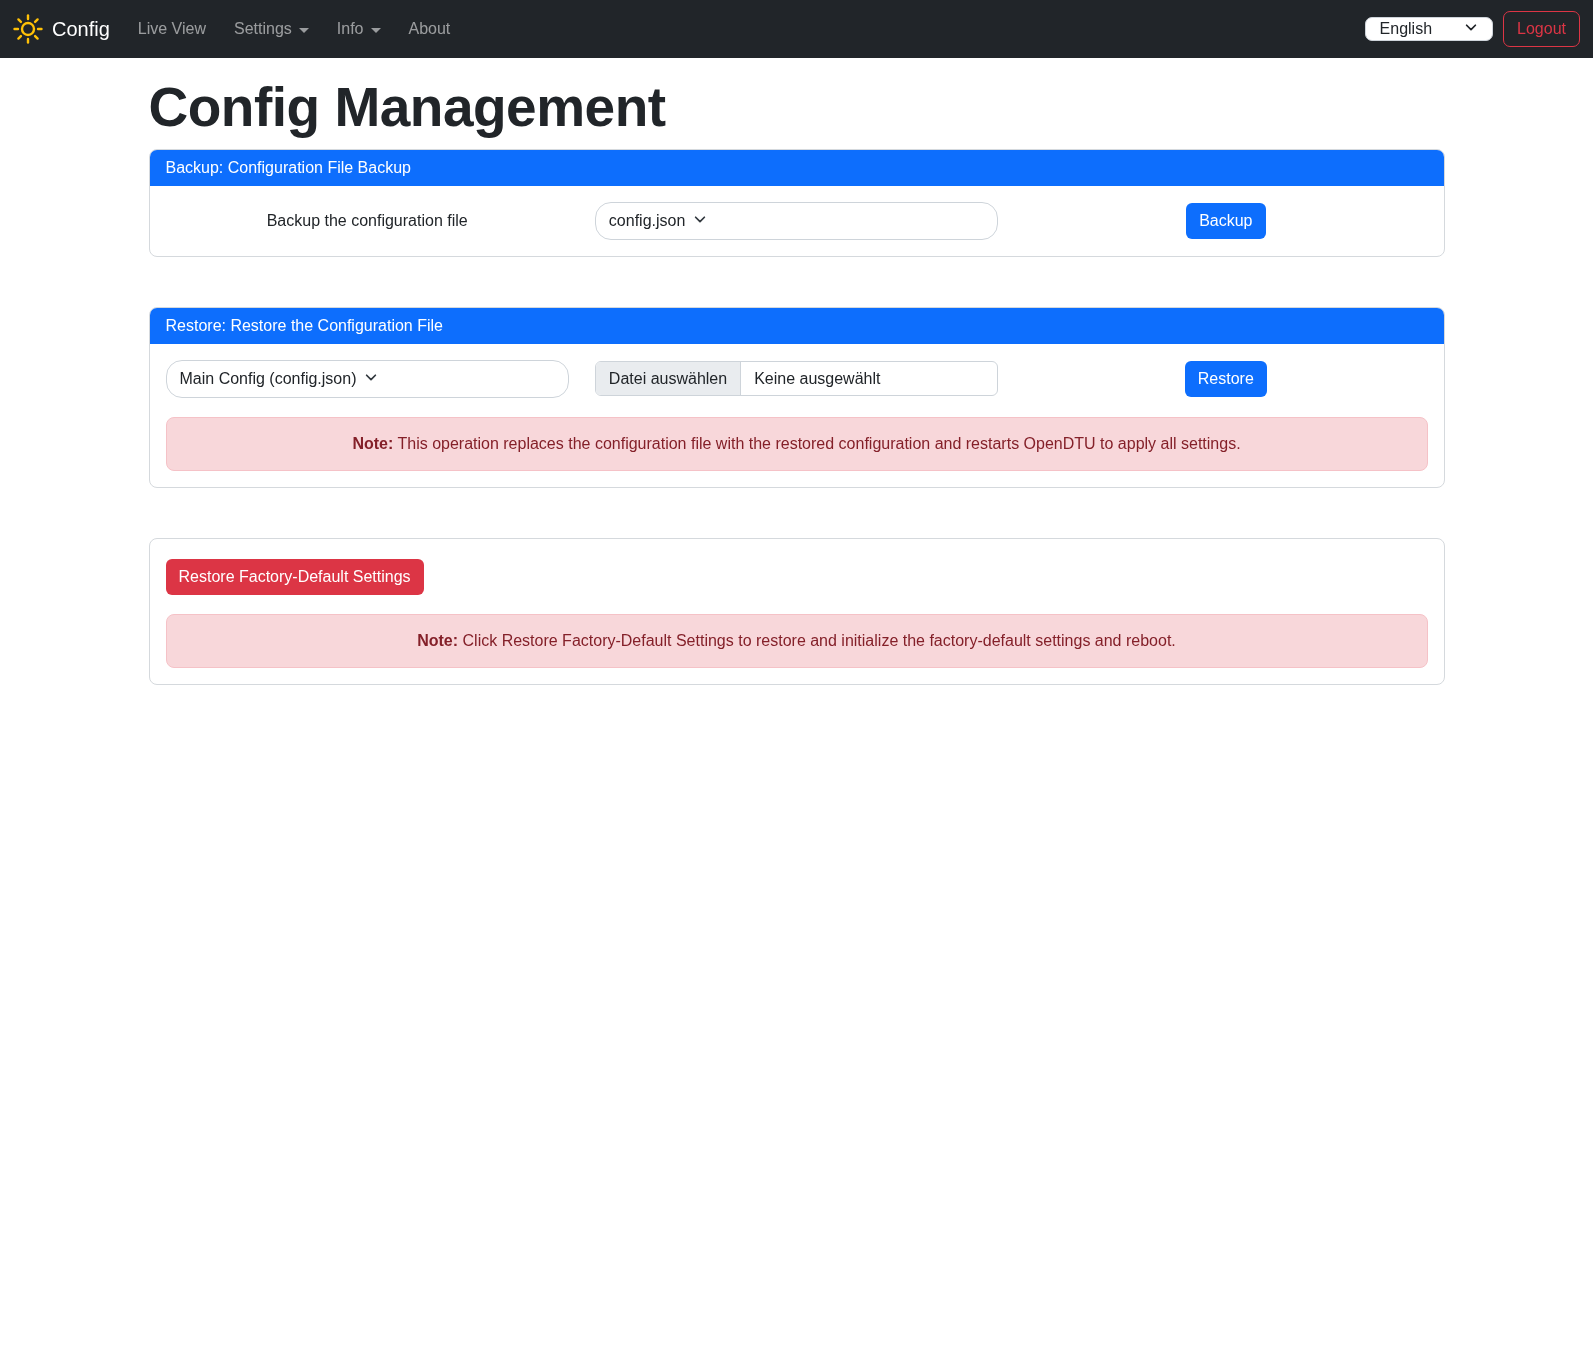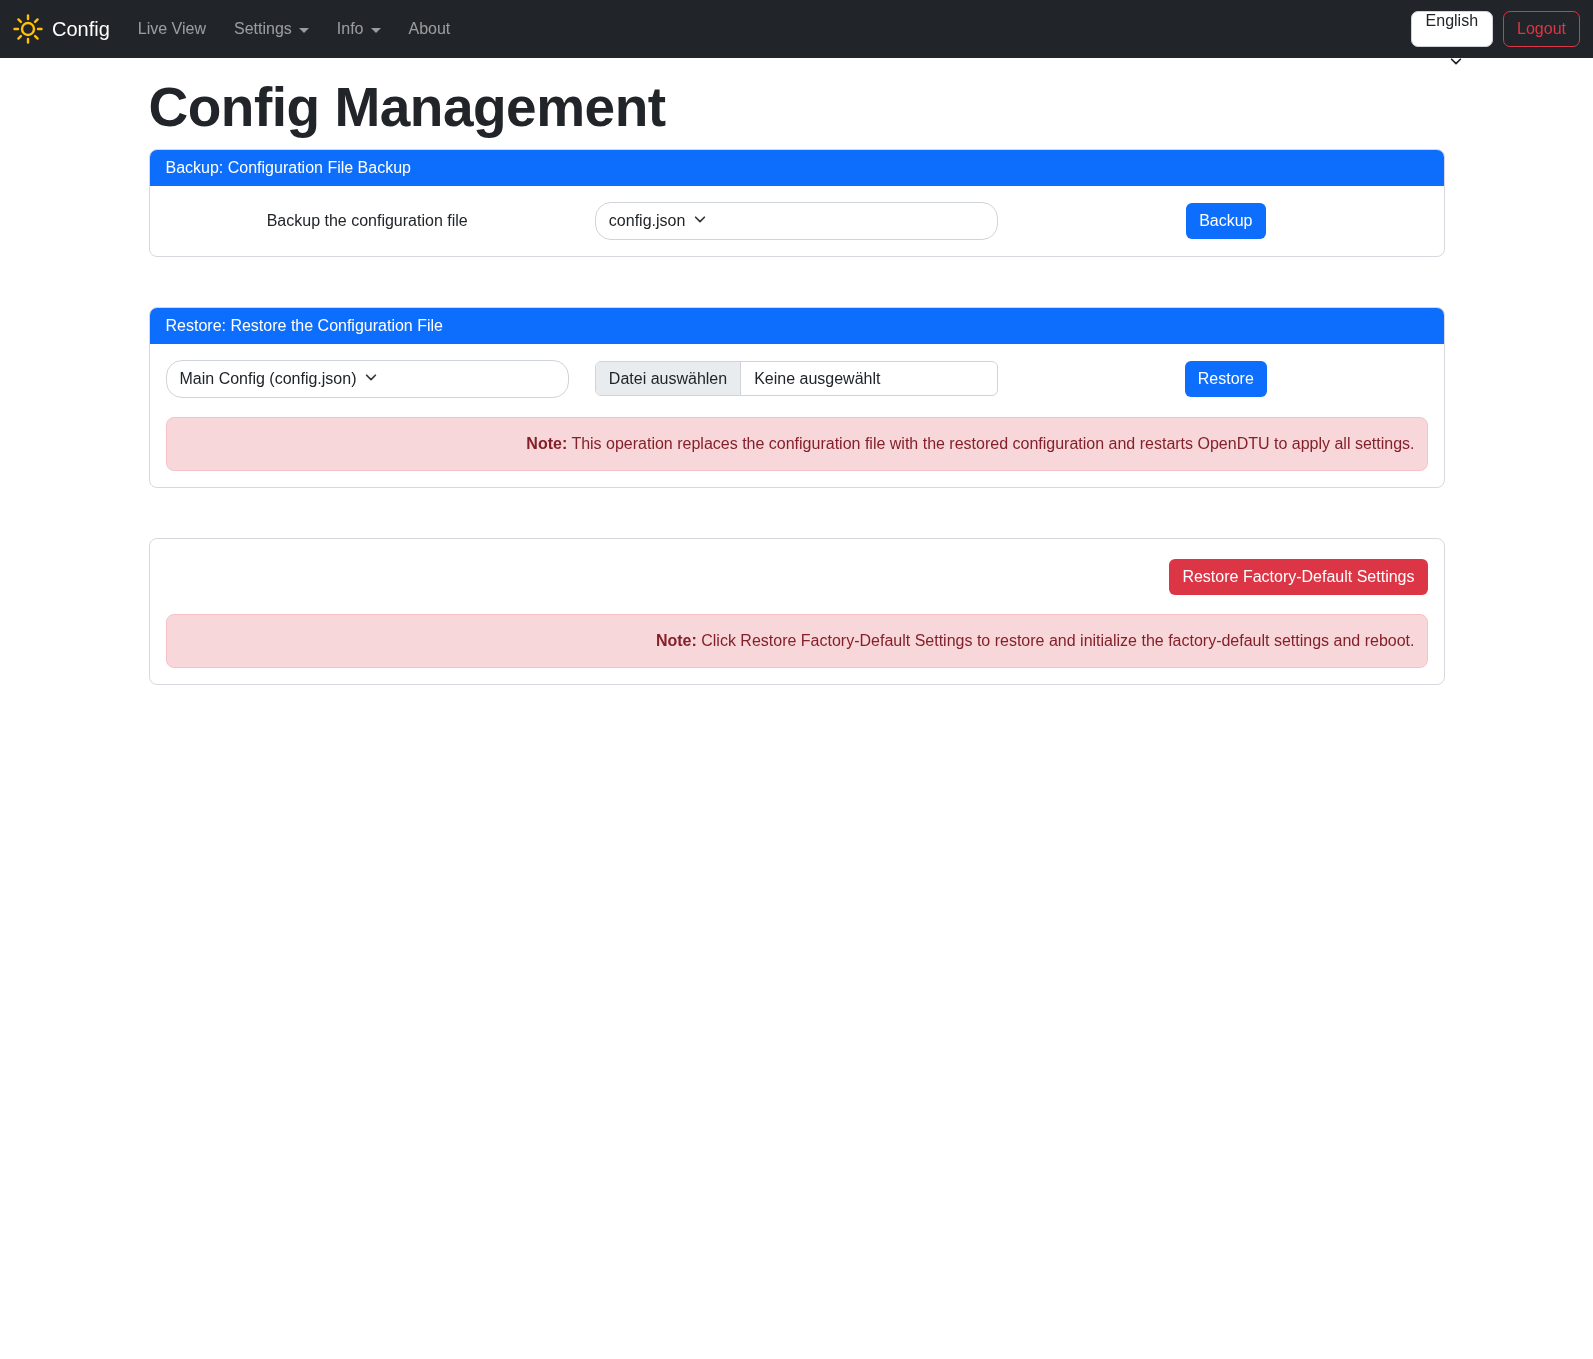--- a/index.html
+++ b/index.html
@@ -39,24 +39,23 @@
     display: inline-block; width: 0; height: 0;
     border-left: 5px solid transparent;
     border-right: 5px solid transparent;
     border-top: 5px solid rgba(255,255,255,0.55);
     margin-top: 2px;
   }
   .nav-right { display: flex; align-items: center; gap: 10px; }
   .lang-select {
     background: #ffffff; color: #212529;
     border: 1px solid #ced4da; border-radius: 7px;
-    height: 36px; padding: 0 14px;
+    height: 24px; padding: 0 14px;
     display: flex; align-items: center; gap: 24px;
     cursor: pointer;
-    flex-direction: column;
   }
   .logout-btn {
     background: transparent; color: #dc3545;
     border: 1px solid #dc3545; border-radius: 7px;
     height: 36px; padding: 0 13px;
     font-size: 16px; font-family: inherit;
     display: flex; align-items: center;
     cursor: pointer;
   }
 
@@ -121,25 +120,25 @@
   .btn-primary { background: #0d6efd; color: #ffffff; }
   .btn-danger  { background: #dc3545; color: #ffffff; }
 
   
   .alert-danger {
     background: #f8d7da;
     border: 1px solid #f5c2c7;
     border-radius: 8px;
     color: #842029;
     padding: 17px 12px;
-    text-align: right;
+    text-align: center;
     margin-top: 16px;
   }
   .alert-danger b { font-weight: 700; }
-  .factory-btn-row { display: flex; justify-content: flex-end; margin-top: 4px; }
+  .factory-btn-row { display: flex; justify-content: flex-start; margin-top: 4px; }
   .mt16 { margin-top: 19px; }
 </style>
 </head>
 <body>
 
 <nav class="navbar">
   <div class="nav-left">
     <a class="brand">
       <span>
         <svg width="30" height="30" viewBox="0 0 30 30" fill="none" stroke="#ffc107" stroke-width="2.4" stroke-linecap="round">

